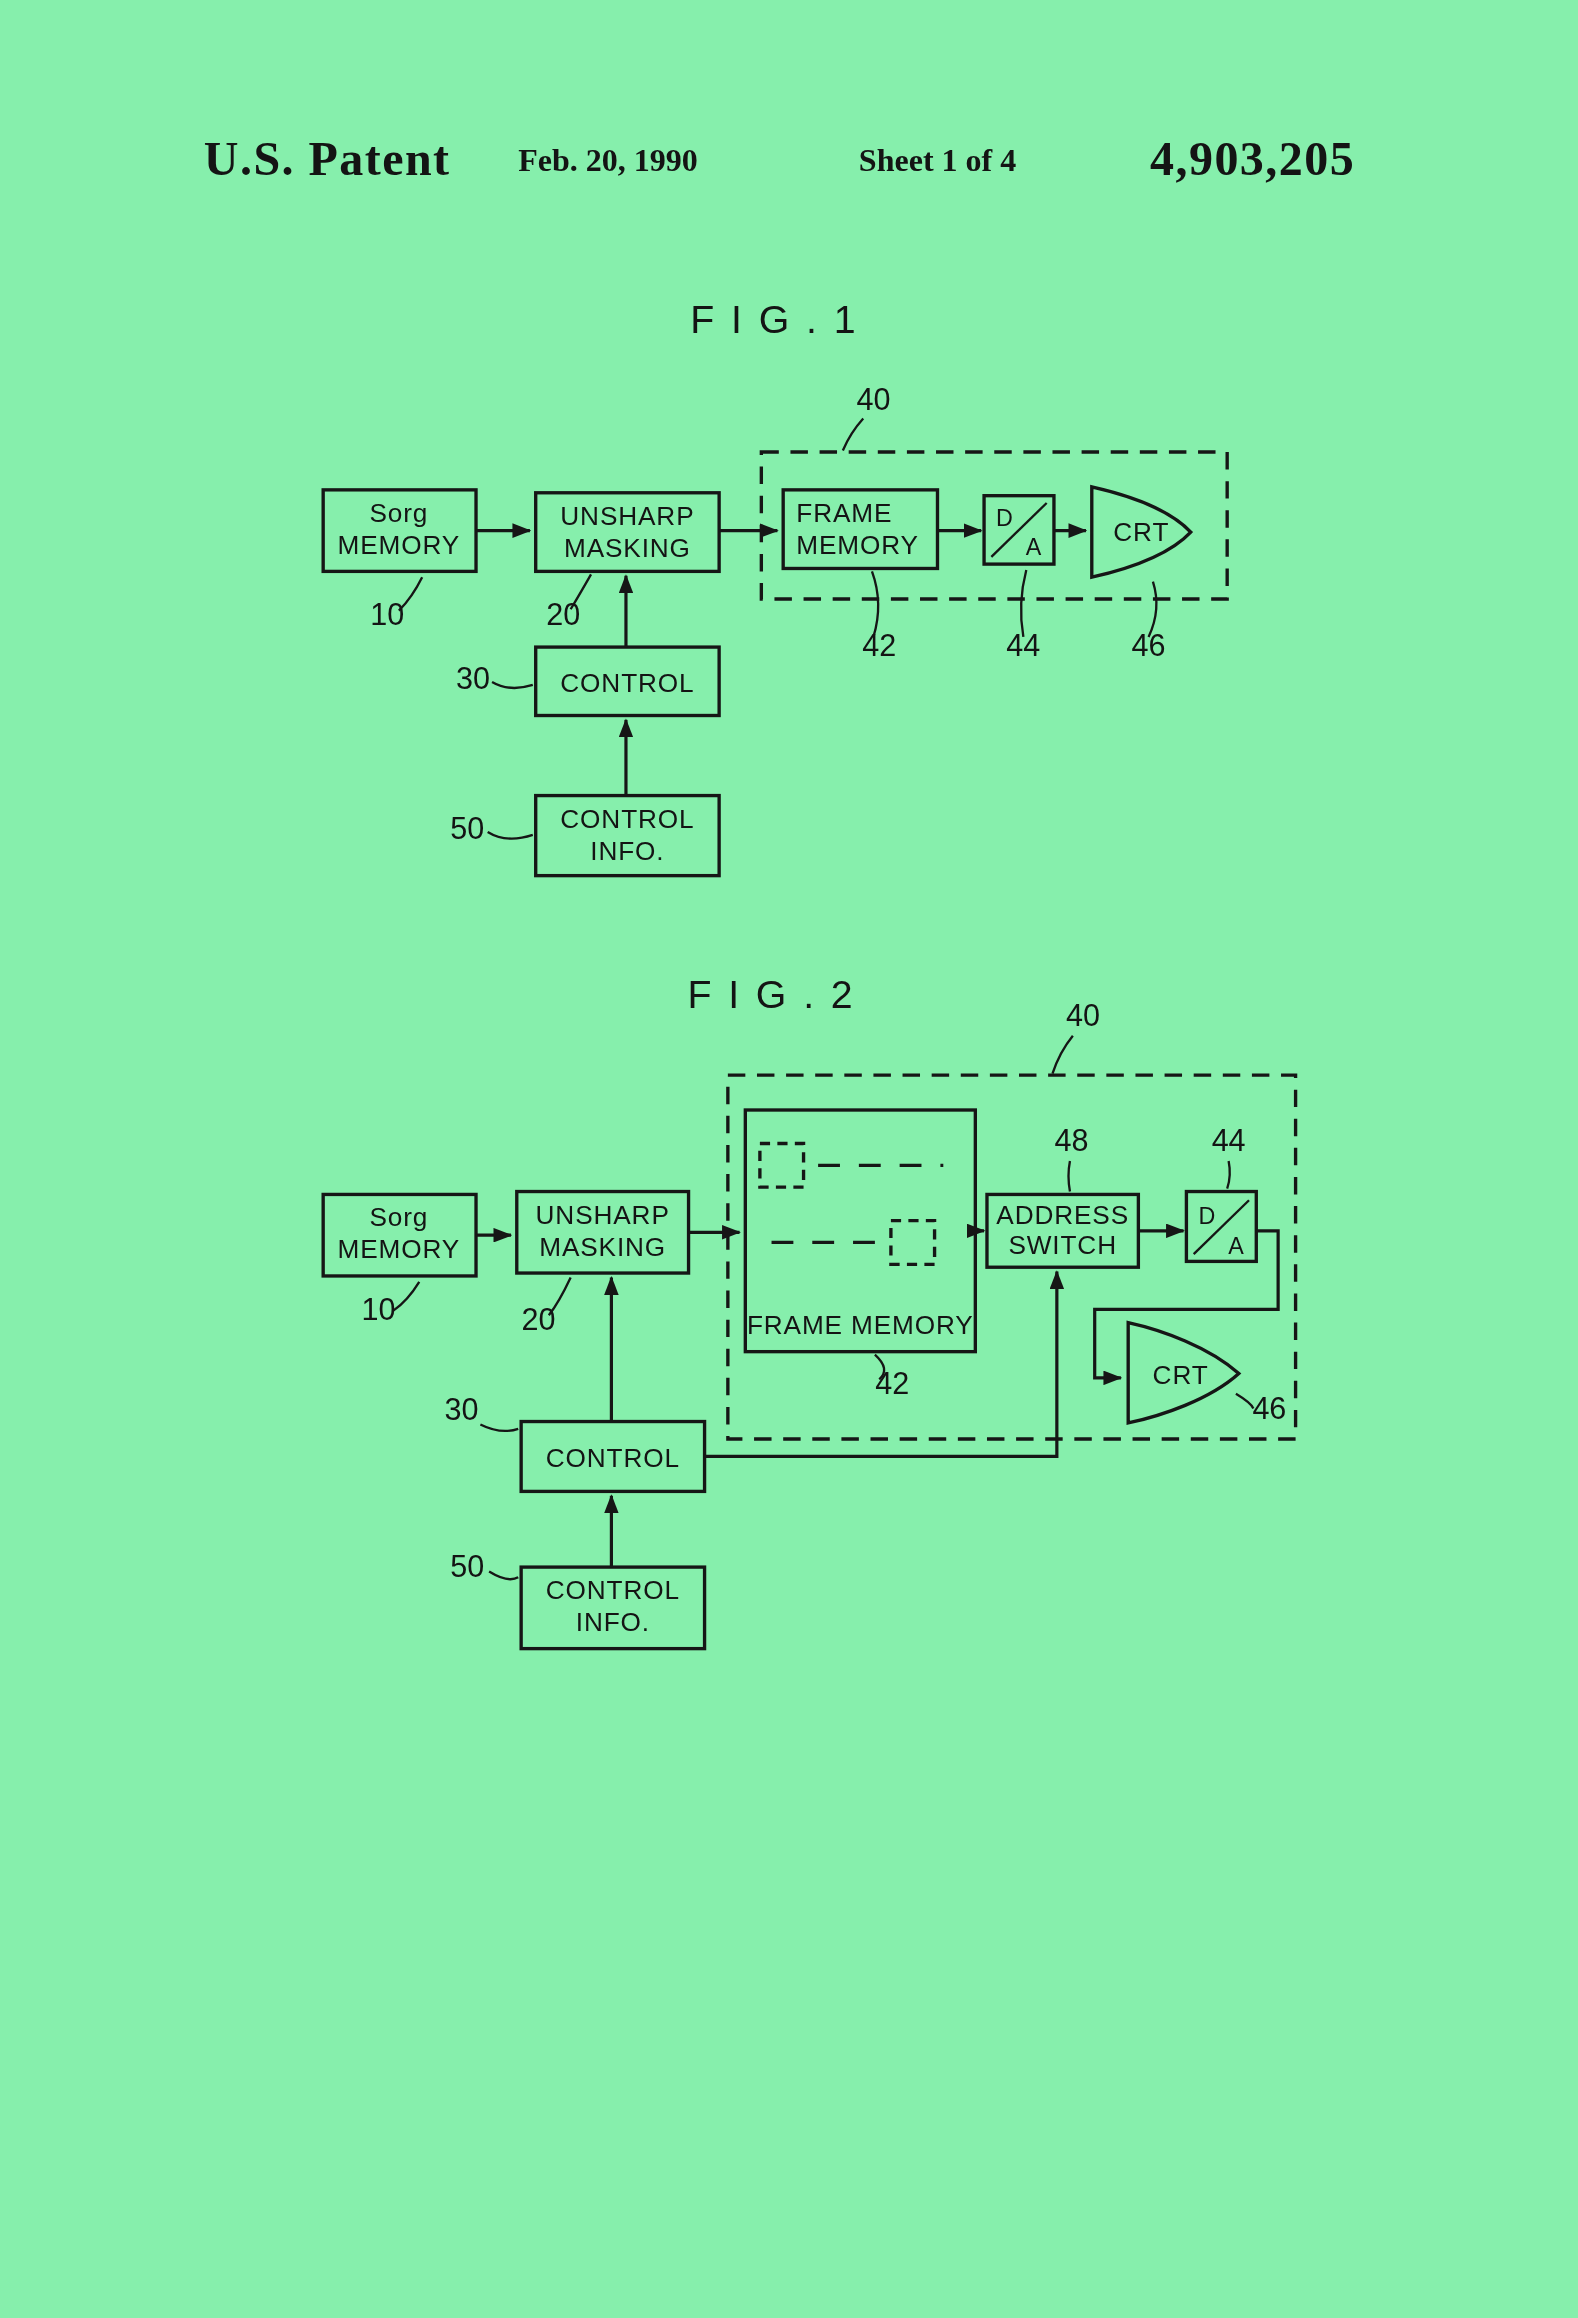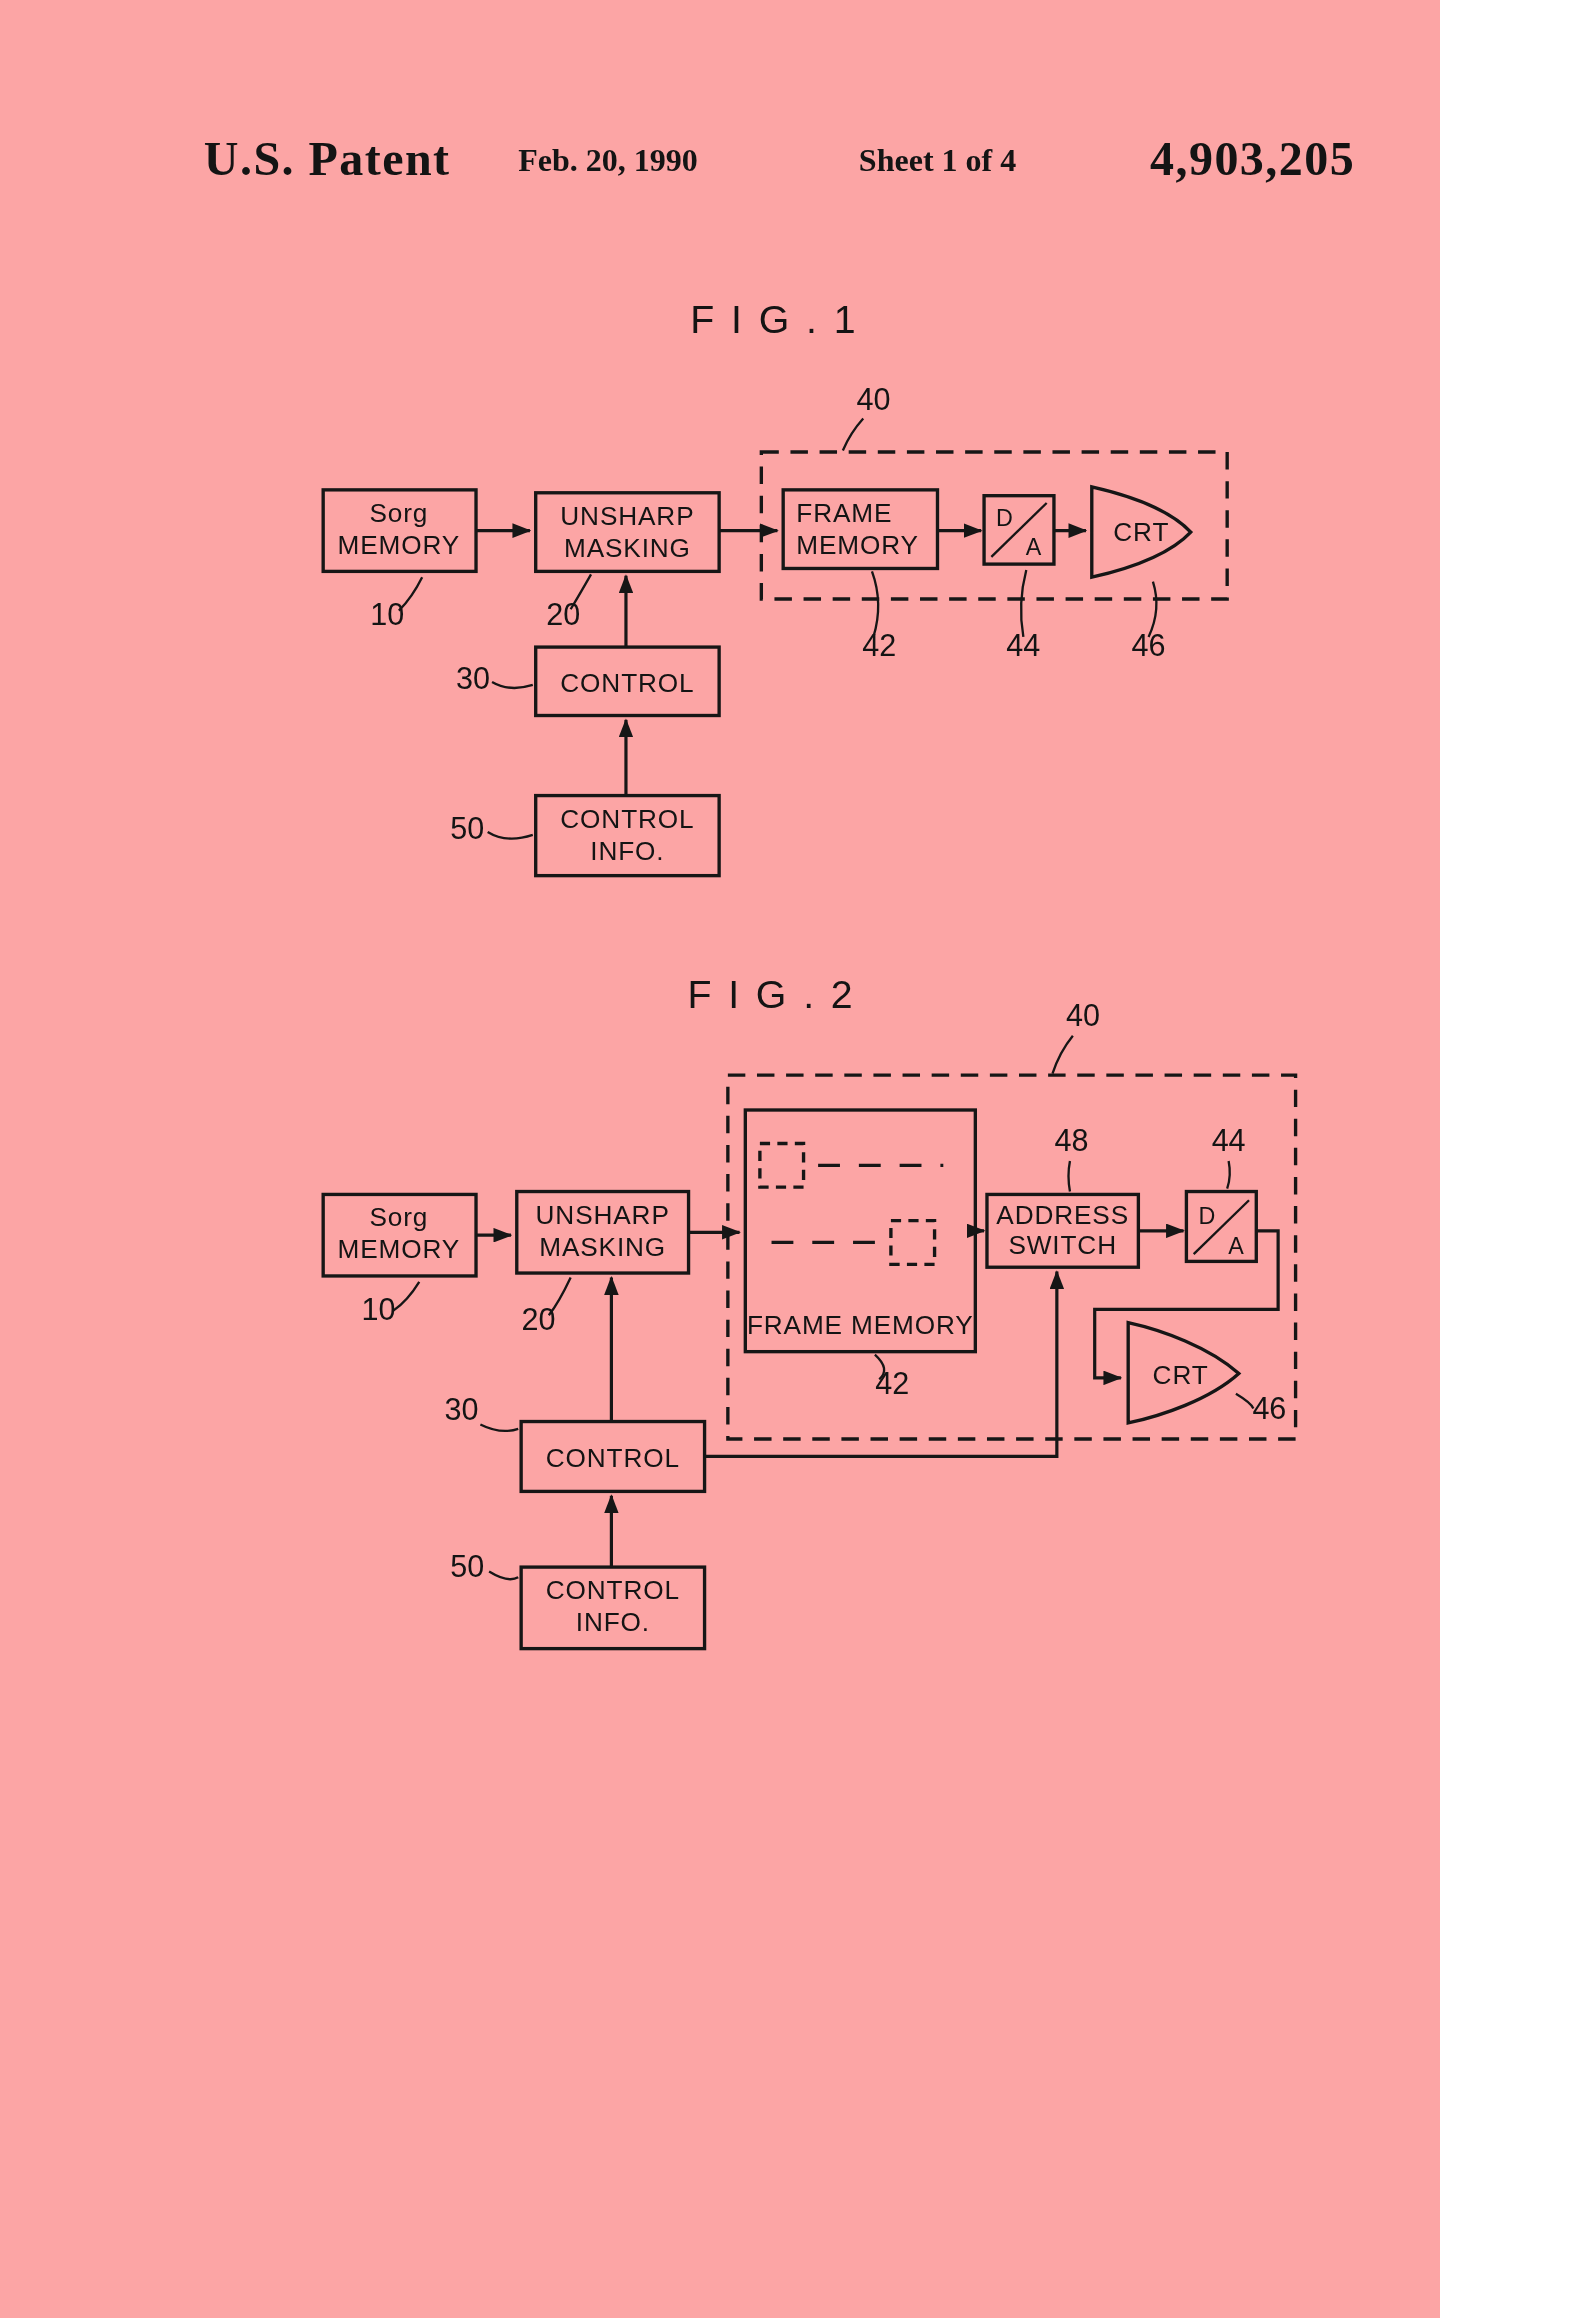--- a/index.html
+++ b/index.html
@@ -1,16 +1,16 @@
 <!DOCTYPE html>
 <html style="font-size:11px"><head>
 <meta charset="utf-8">
 <style>
   html,body{margin:0;padding:0;background:#ffffff;}
-  .page{width:1440px;height:2319px;background:#fca5a5;position:relative;overflow:hidden;text-decoration:underline;}
+  .page{width:1578px;height:2319px;background:#86efac;position:relative;overflow:hidden;text-decoration:underline;}
   svg{display:block;}
   text{fill:#141414;}
   .hdr-big{font:bold 33px "Liberation Serif", serif;letter-spacing:1px;}
   .hdr-mid{font:bold 22px "Liberation Serif", serif;}
   .figtitle{font:27px "Liberation Sans", sans-serif;letter-spacing:2px;text-anchor:middle;}
   .bt{font:18px "Liberation Sans", sans-serif;letter-spacing:0.6px;text-anchor:middle;}
   .bt-s{font:18px "Liberation Sans", sans-serif;letter-spacing:0.6px;text-anchor:start;}
   .ref{font:21px "Liberation Sans", sans-serif;text-anchor:middle;}
   .da{font:16px "Liberation Sans", sans-serif;text-anchor:middle;}
   .box{fill:none;stroke:#161616;stroke-width:2.3;}

